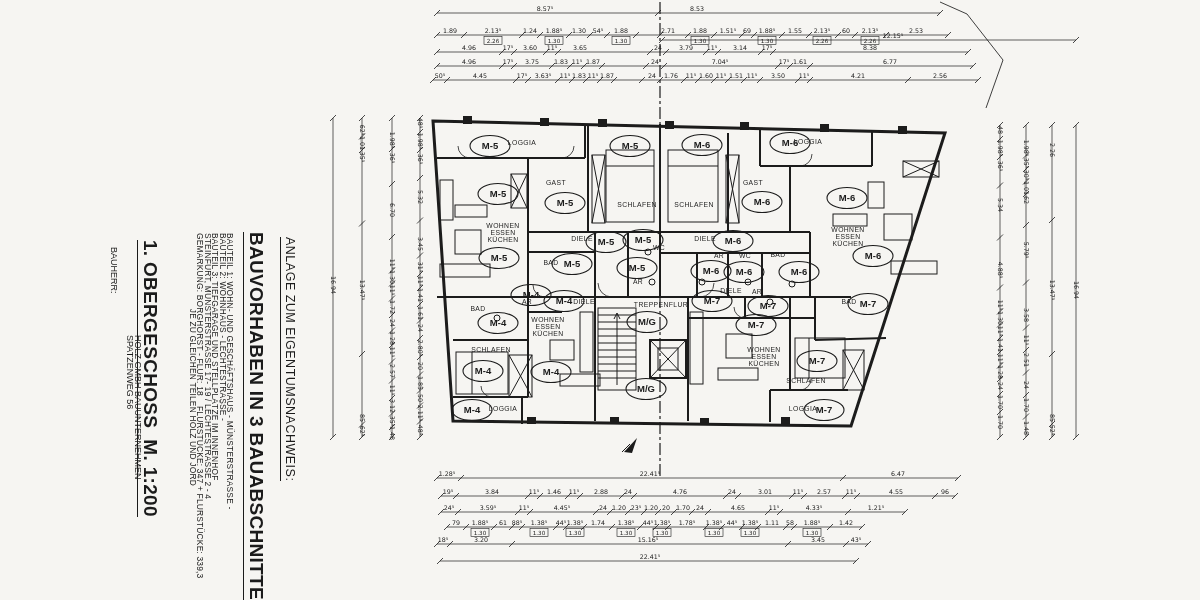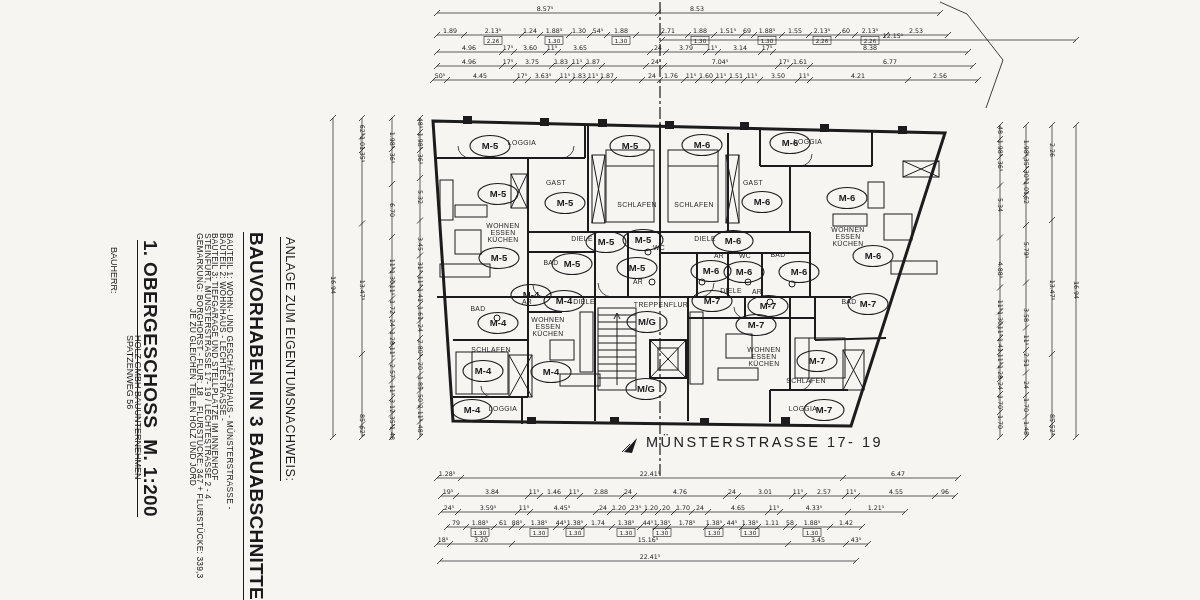--- a/index.html
+++ b/index.html
@@ -27,21 +27,20 @@
 
 <div class="sheet">
 
   <div class="vtx annex" style="left:296px;top:237px;">ANLAGE ZUM EIGENTUMSNACHWEIS:</div>
   <div class="vtx maintitle" style="left:266px;top:232px;">BAUVORHABEN IN 3 BAUABSCHNITTEN</div>
   <div class="vtx details" style="left:233px;top:233px;" id="details-block"><div>BAUTEIL 1: WOHN- UND GESCHÄFTSHAUS - MÜNSTERSTRASSE -</div><div>BAUTEIL 2: WOHNHAUS - LECHTESTRASSE -</div><div>BAUTEIL 3: TIEFGARAGE UND STELLPLÄTZE IM INNENHOF</div><div>STEINFURT, MÜNSTERSTRASSE 17- 19 / LECHTESTRASSE 2 - 4</div><div>GEMARKUNG: BORGHORST - FLUR: 18    FLURSTÜCKE: 347 + FLURSTÜCKE: 339,3</div><div>                              JE ZU GLEICHEN TEILEN HOLZ UND JORD</div></div>
   <div class="vtx floortitle" style="left:160px;top:240px;">1. OBERGESCHOSS  M. 1:200</div>
   <div class="vtx client" style="left:118px;top:247px;">BAUHERR:</div>
   <div class="vtx clientlines" style="left:141px;top:335px;" id="client-block"><div>HOLZ GMBH BAUUNTERNEHMEN</div><div>SPATZENWEG 56</div></div>
 
-  <div class="street">MÜNSTERSTRASSE 17- 19</div>
 
   <svg id="plan-svg" width="1200" height="600" viewBox="0 0 1200 600">
 
     <g stroke="#1c1c1c" fill="none">
       <path d="M433,121 L945,133 L851,426 L453,421 Z" stroke-width="3"></path>
       <path stroke-width="2" d="
         M437,158 L585,158 M585,124 L585,158
         M660,124 L660,297
         M528,158 L528,232 M588,124 L588,232
         M528,232 L660,232 M528,232 L528,297

